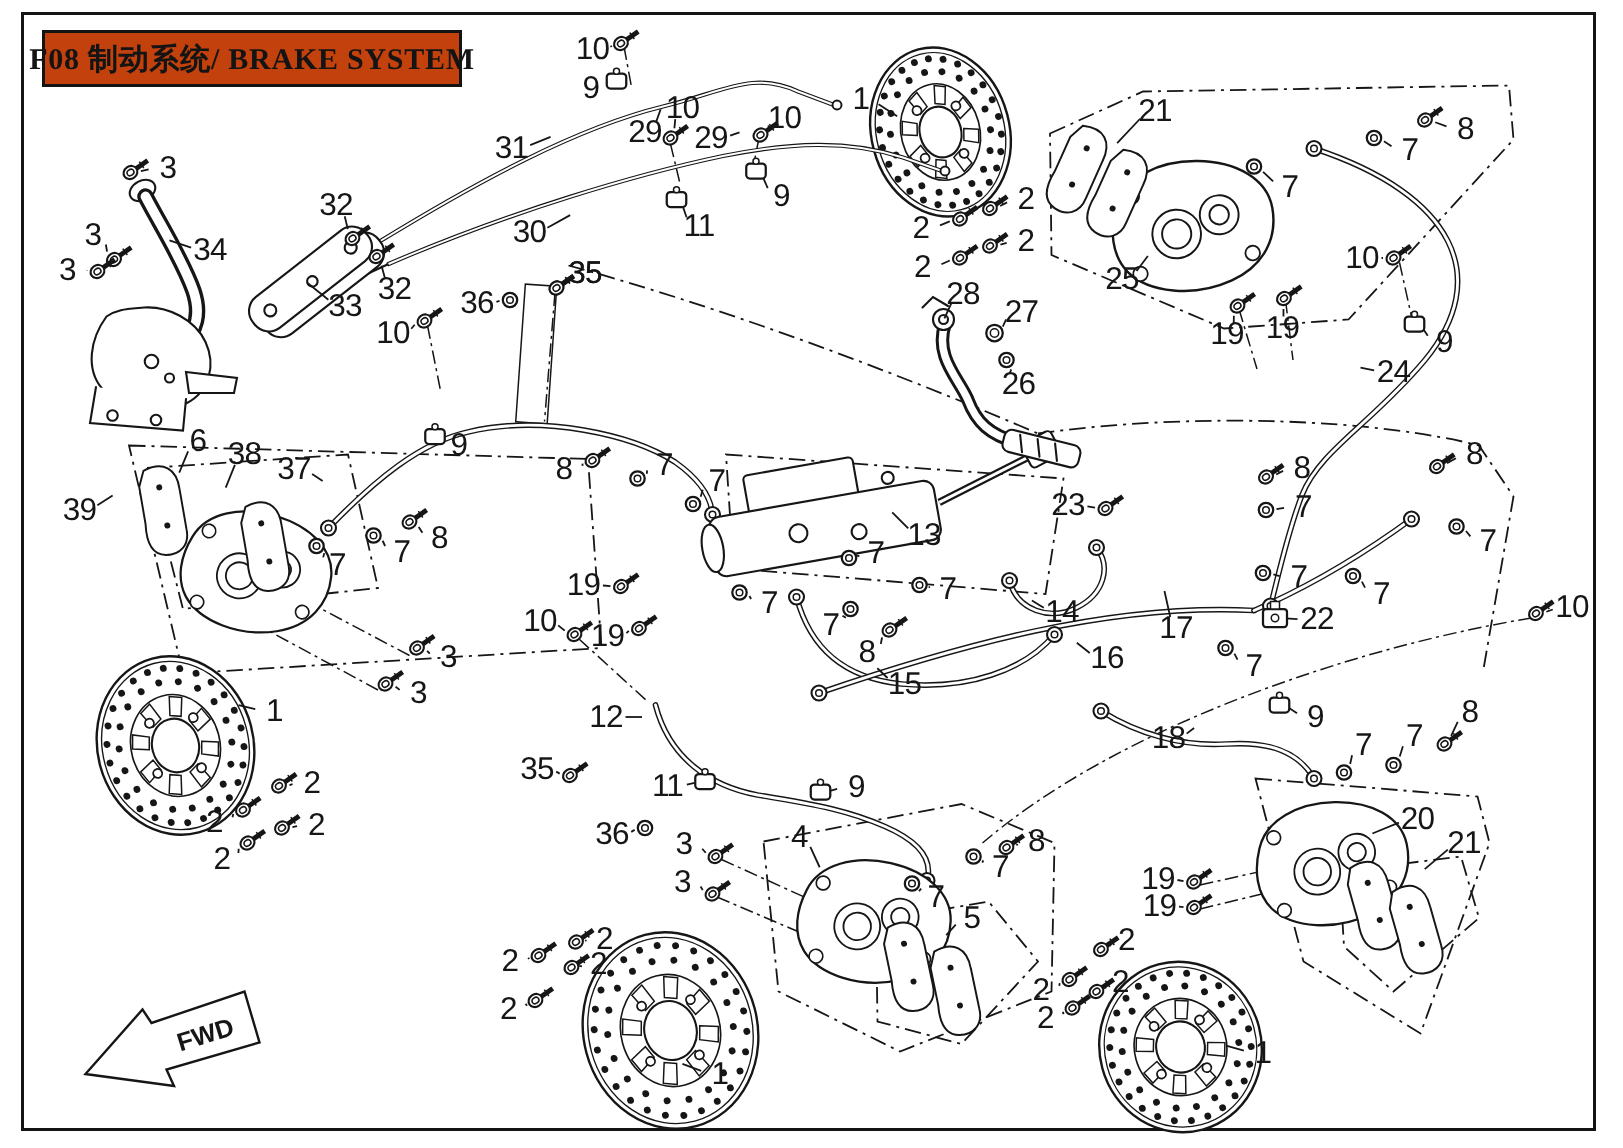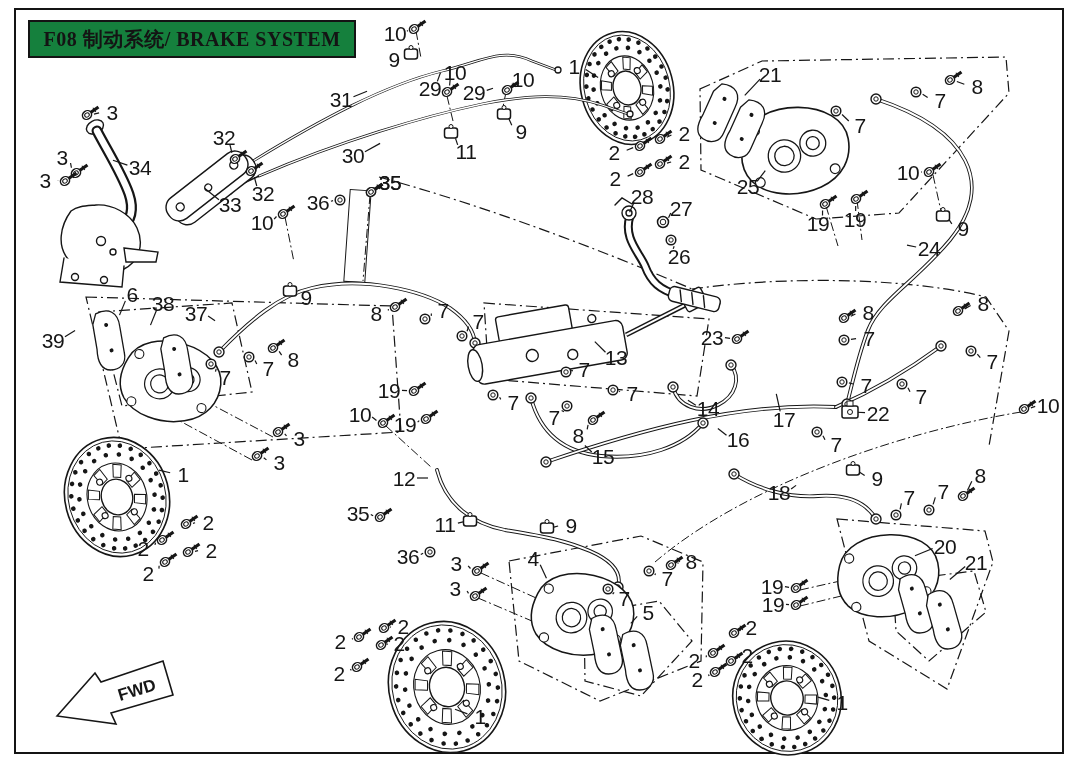--- a/index.html
+++ b/index.html
@@ -1,21 +1,21 @@
 <!DOCTYPE html>
 <html><head>
 <meta charset="utf-8">
 <style>
   html,body{margin:0;padding:0;background:#fff;}
   .stage{position:relative;width:1082px;height:765px;background:#fff;overflow:hidden;
          font-family:"Liberation Sans",sans-serif;}
   .page-border{position:absolute;left:14px;top:8px;width:1050px;height:746px;
          border:2px solid #141414;box-sizing:border-box;}
-  .title-box{position:absolute;left:28px;top:20px;width:328px;height:38px;
-         border:2px solid #141414;background:#15803d;box-sizing:border-box;
+  .title-box{position:absolute;left:28px;top:20px;width:280px;height:38px;
+         border:2px solid #141414;background:#c2410c;box-sizing:border-box;
          display:flex;align-items:center;justify-content:center;z-index:5;}
   .title-text{font-family:"Liberation Serif",serif;font-weight:bold;font-size:20px;
          color:#141414;letter-spacing:0.5px;white-space:nowrap;}
   svg.art{position:absolute;left:0;top:0;}
   .co{font-family:"Liberation Sans",sans-serif;font-size:21px;fill:#161616;letter-spacing:-0.5px;}
   .fwd-text{font-family:"Liberation Sans",sans-serif;font-weight:bold;font-size:17px;fill:#161616;}
 </style>
 </head>
 <body>
 

